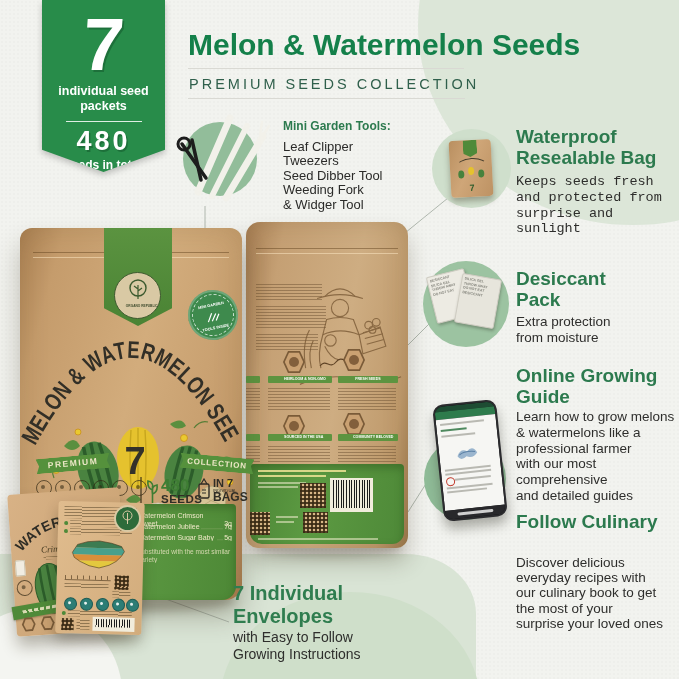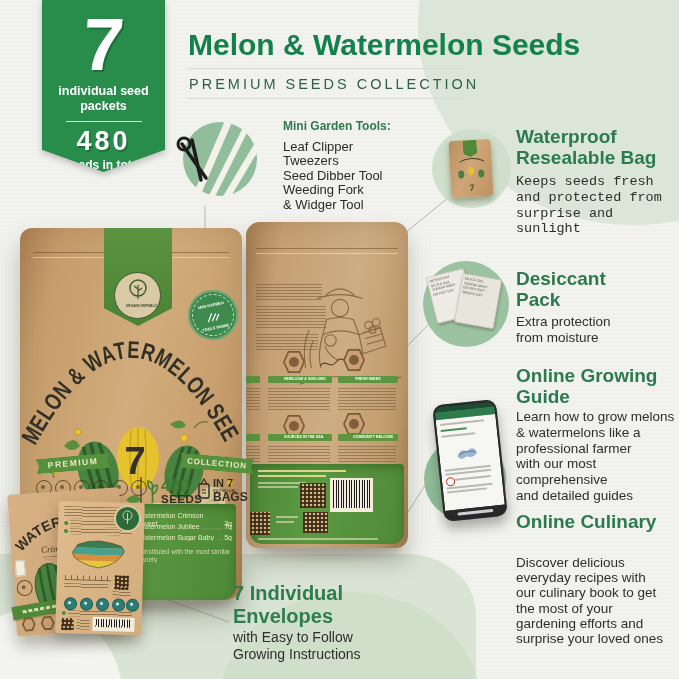--- a/index.html
+++ b/index.html
@@ -285,28 +285,27 @@
   <div class="abs co-body" style="left:516px;top:409px;">
     <div>Learn how to grow melons</div>
     <div>&amp; watermelons like a</div>
     <div>professional farmer</div>
     <div>with our most</div>
     <div>comprehensive</div>
     <div>and detailed guides</div>
   </div>
 
   <div class="abs co-head" style="left:516px;top:511px;">
-    <div>Online Culinary</div>
+    <div>Follow Culinary</div>
   </div>
   <div class="abs co-body" style="left:516px;top:555px;line-height:15.2px;">
     <div>Discover delicious</div>
     <div>everyday recipes with</div>
     <div>our culinary book to get</div>
     <div>the most of your</div>
-    <div>gardening efforts and</div>
     <div>surprise your loved ones</div>
   </div>
 
   <div class="abs back-bag">
     <div class="zip" style="top:26px;"></div>
     <div class="abs faux bb-letter" style="left:10px;top:62px;width:66px;height:16px;"></div>
     <div class="abs faux bb-letter" style="left:10px;top:84px;width:70px;height:22px;"></div>
     <div class="abs faux bb-letter" style="left:10px;top:112px;width:62px;height:16px;"></div>
     <svg class="abs" style="left:52px;top:55px;width:105px;height:125px;" viewBox="0 0 110 130">
       <g stroke="#7a5a36" fill="none" stroke-width="1.2" opacity=".8">

